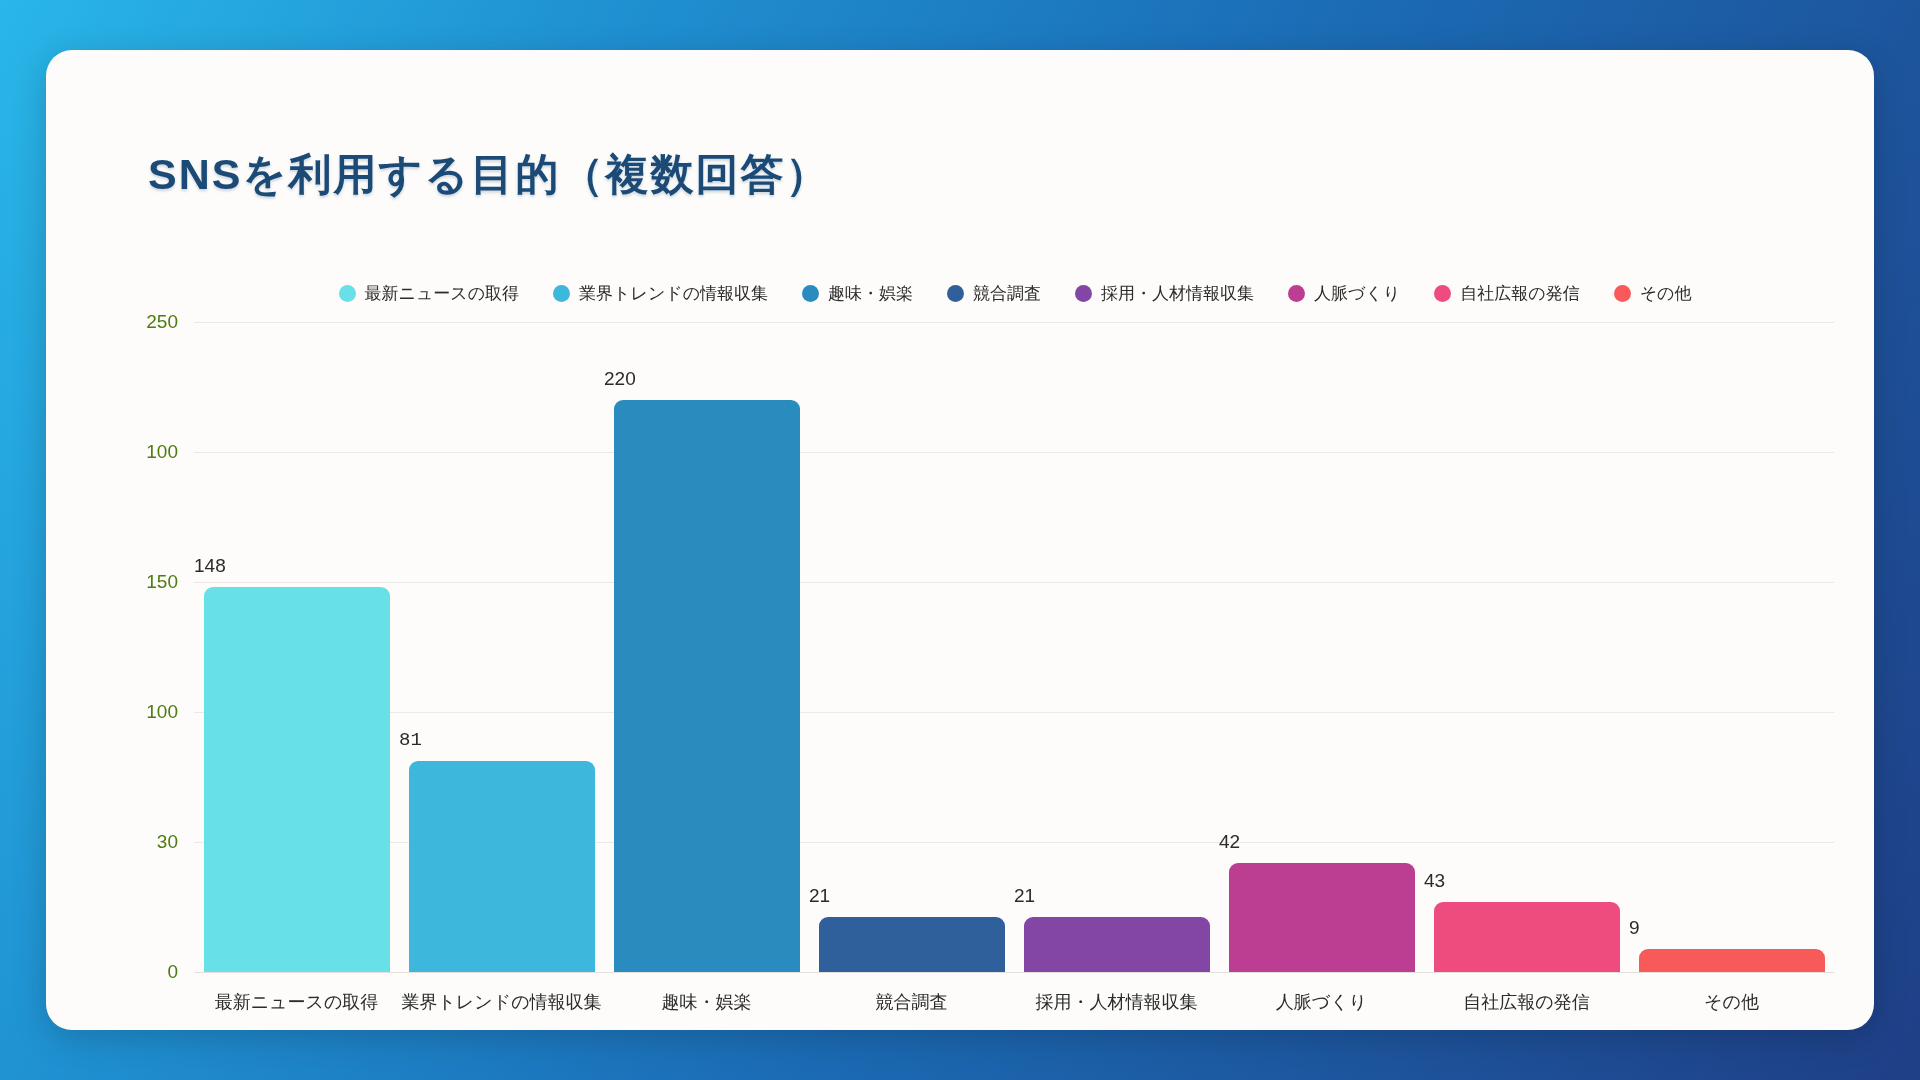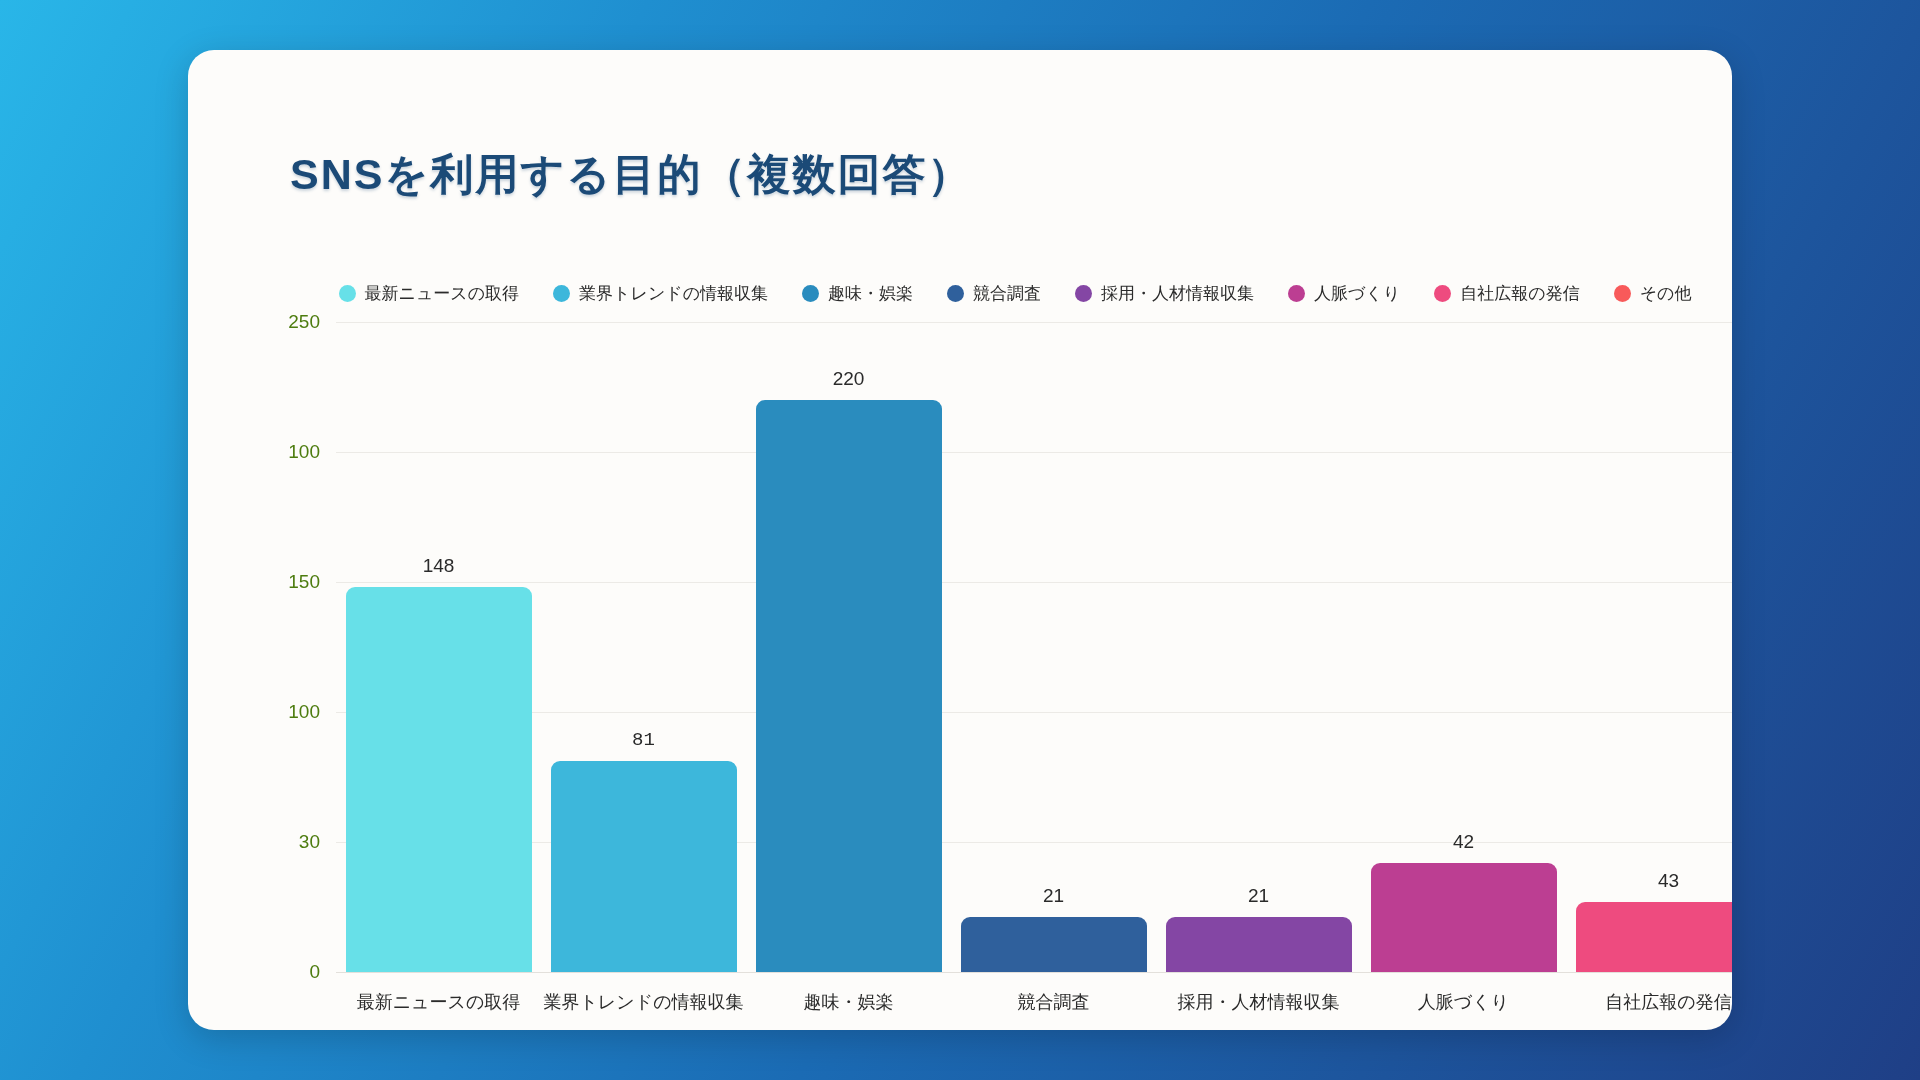--- a/index.html
+++ b/index.html
@@ -7,21 +7,21 @@
     width: 1920px; height: 1080px;
     font-family: "Liberation Sans", "DejaVu Sans", sans-serif;
     overflow: hidden;
   }
   body {
     background: linear-gradient(118deg, #29b6e8 0%, #1f8fd0 26%, #1b6bb4 55%, #1f3f86 100%);
     display: flex; align-items: center; justify-content: center;
   }
   #card {
     position: relative;
-    width: 1544px; height: 980px;
+    width: 1828px; height: 980px;
     background: #fdfcfa;
     border-radius: 26px;
     box-shadow: 0 8px 34px rgba(0,0,0,0.18);
     overflow: hidden;
   }
   #chart-title {
     position: absolute;
     left: 102px; top: 96px;
     font-size: 43px;
     font-weight: bold;
@@ -65,21 +65,21 @@
   }
   .bar-slot {
     flex: 1 1 0;
     height: 100%;
     position: relative;
     display: flex; flex-direction: column; justify-content: flex-end; align-items: center;
   }
   .bar-value {
     position: absolute;
     left: 0; right: 0;
-    text-align: center;
+    text-align: left;
     font-size: 19px; color: #2a2a2a;
   }
   .bar-rect {
     width: 186px;
     border-radius: 9px 9px 0 0;
     align-self: center;
   }
   .xtick {
     position: absolute;
     left: -20px; right: -20px;

